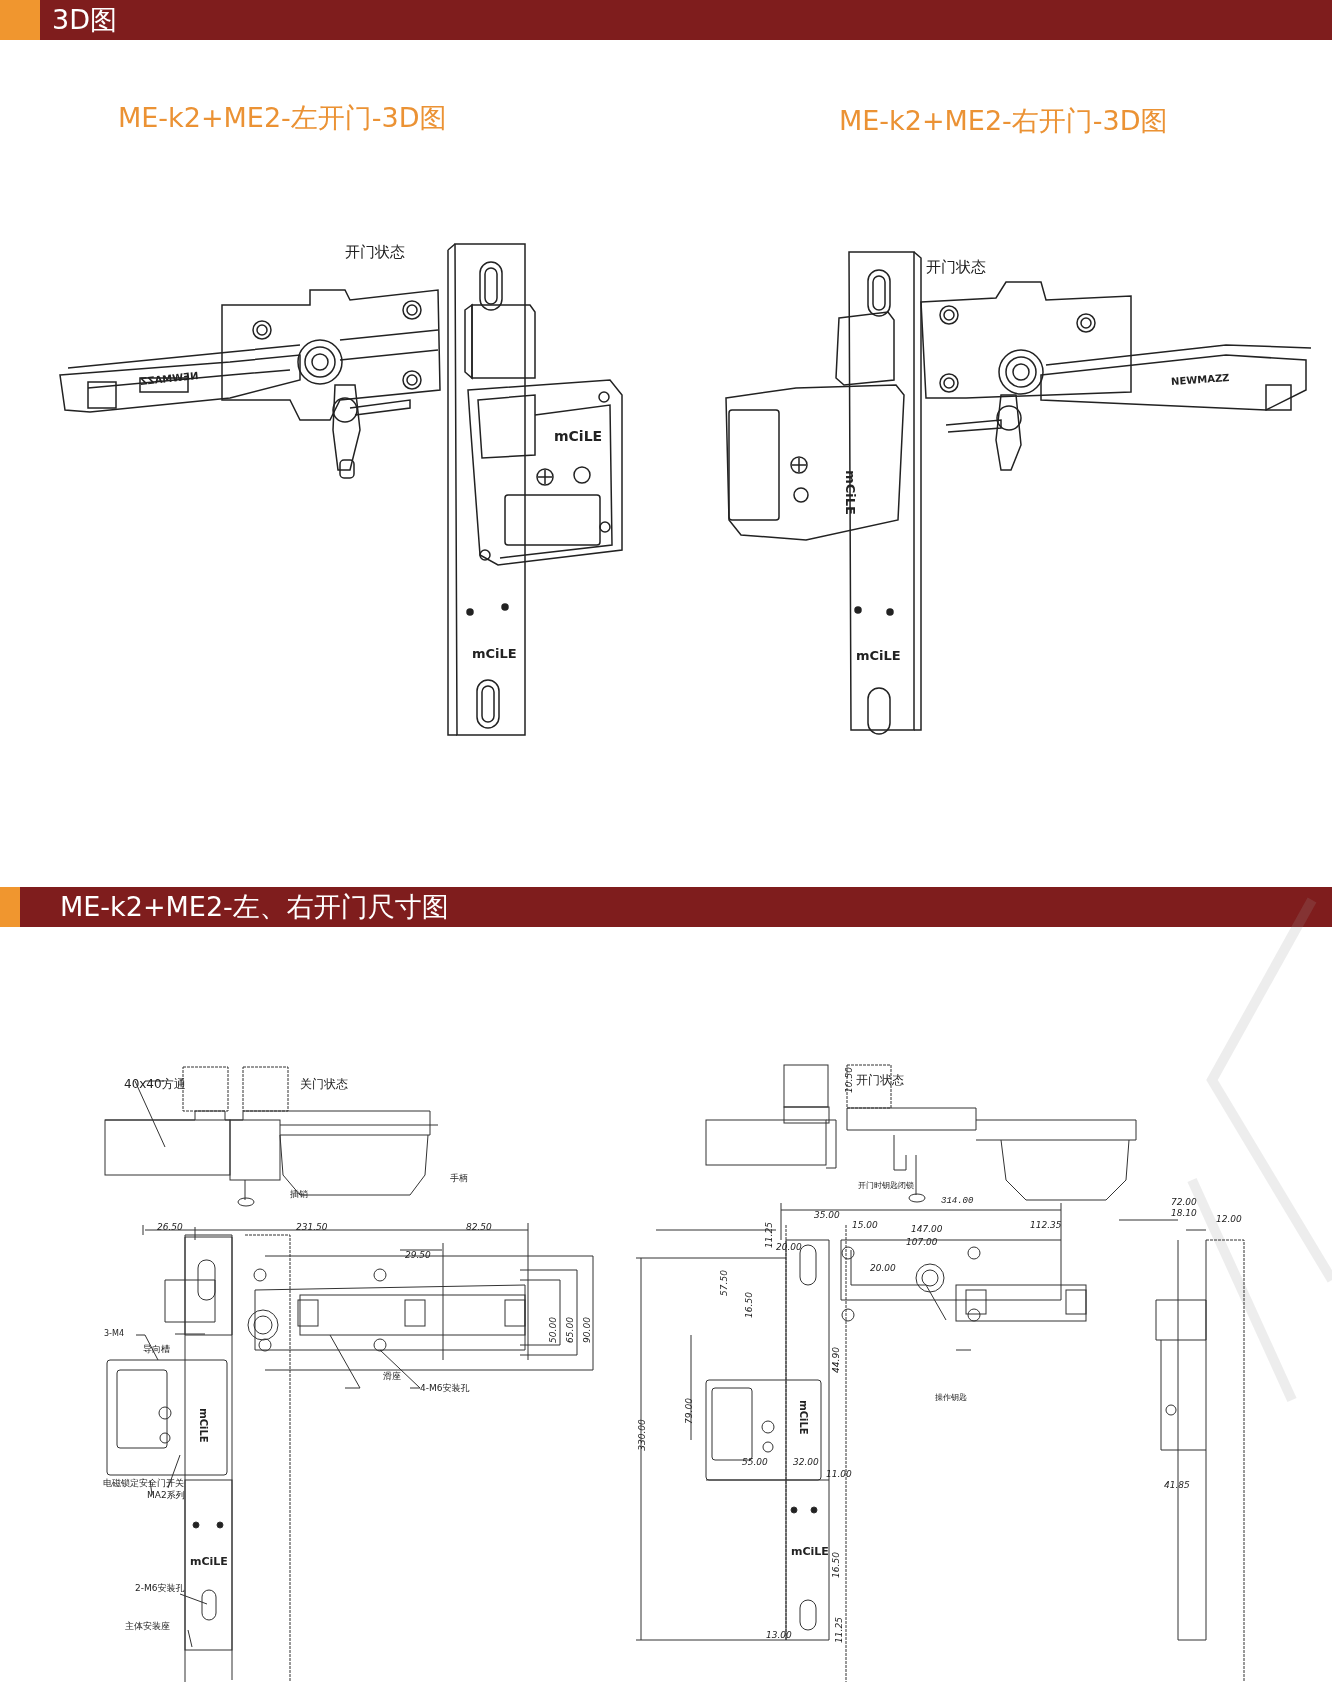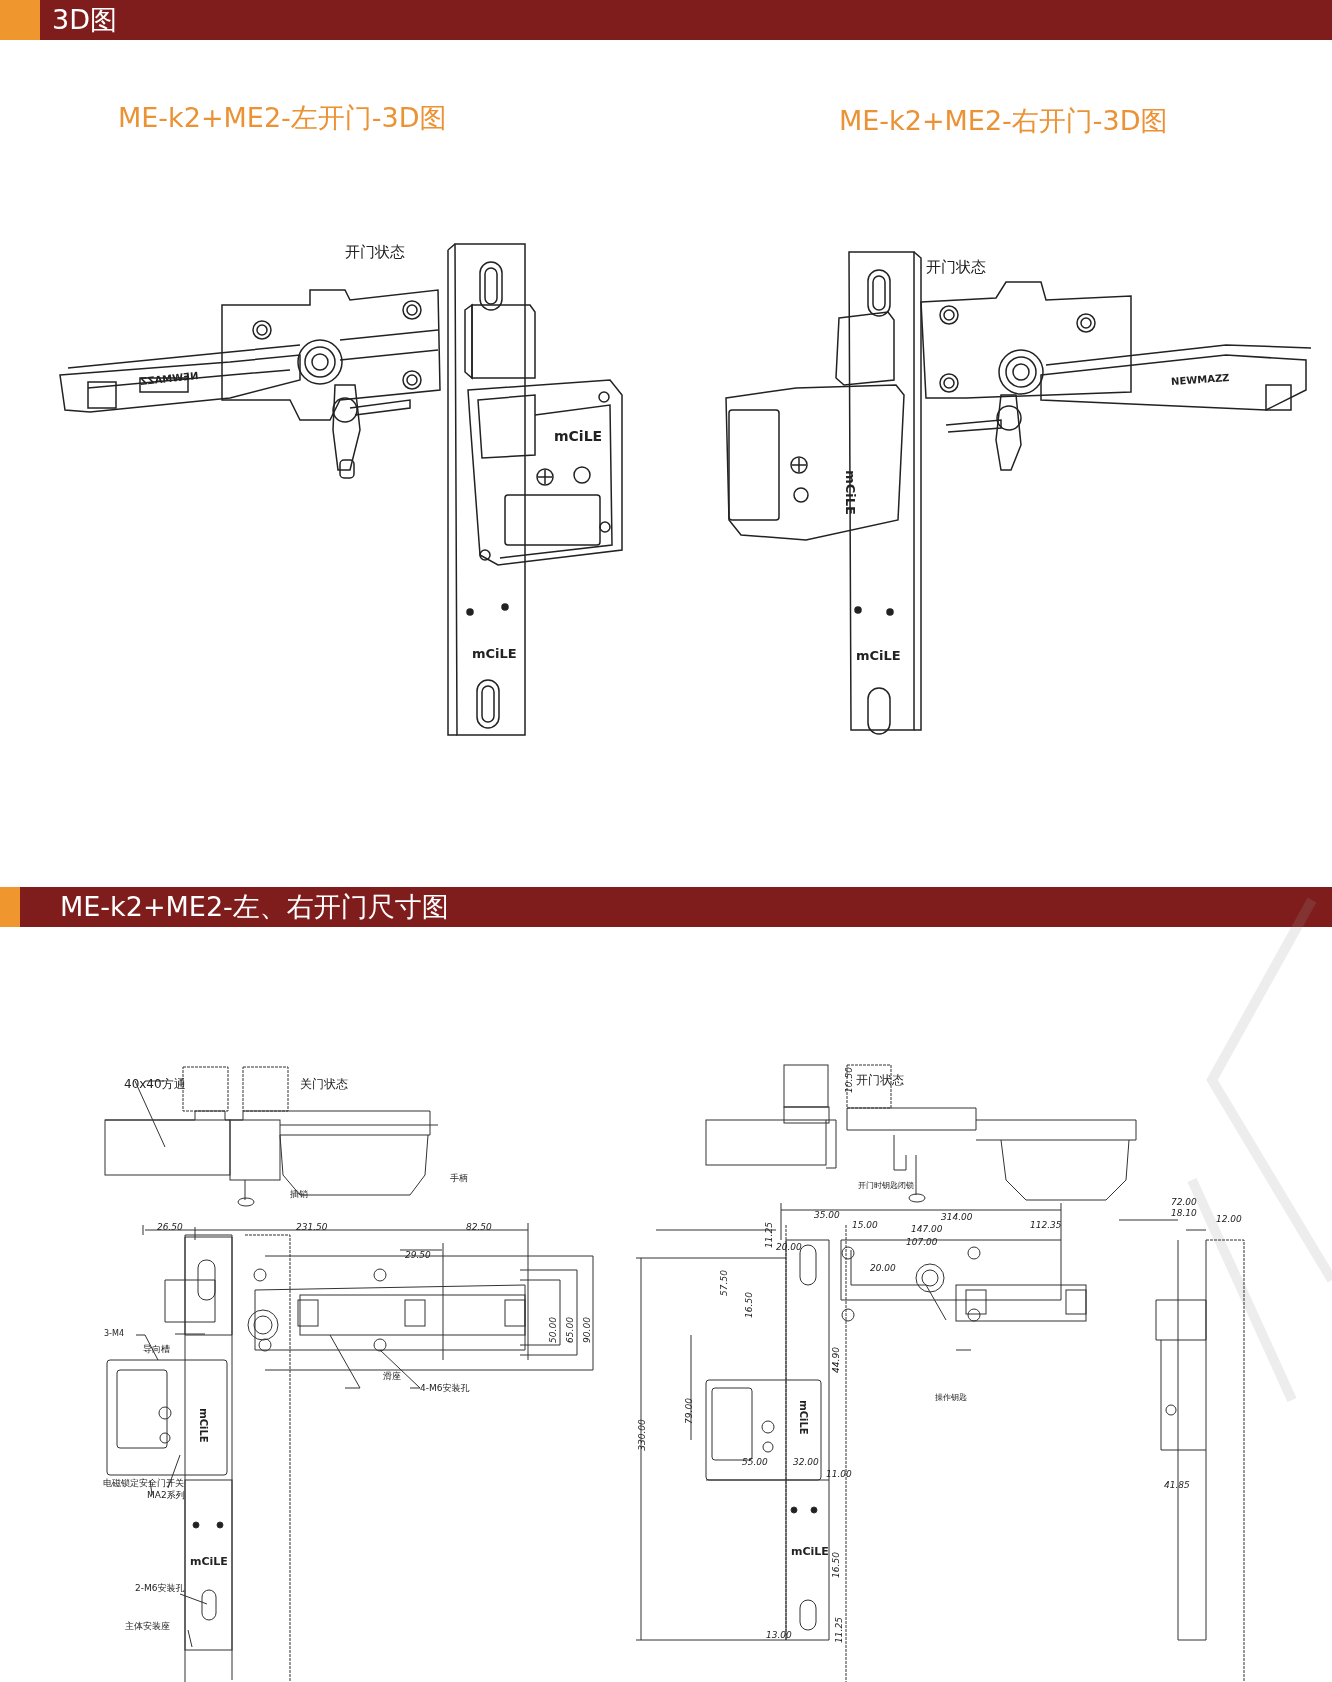--- a/index.html
+++ b/index.html
@@ -262,21 +262,21 @@
     <path d="M-25 318 L-25 700 M-30 318 L120 318 M-30 700 L120 700"></path>
     <path d="M25 395 L25 500"></path>
     <path d="M40 540 L125 540 M125 540 L163 540"></path>
     <path d="M-10 290 L110 290"></path>
     <path d="M185 310 L185 345 L260 345 L280 380 M290 410 L305 410"></path>
   </svg>
   <div class="lbl" style="left:190px;top:132px;font-size:12px;">开门状态</div>
   <div class="sm" style="left:170px;top:135px;transform:rotate(-90deg);">10.50</div>
   <div class="lbl" style="left:192px;top:240px;font-size:8px;">开门时钥匙闭锁</div>
 
-  <div class="sm" style="left:275px;top:272px;">314.00</div>
+  <div class="sm" style="left:275px;top:256px;font-family:Liberation Mono, monospace;">314.00</div>
   <div class="sm" style="left:148px;top:270px;">35.00</div>
   <div class="sm" style="left:186px;top:280px;">15.00</div>
   <div class="sm" style="left:245px;top:284px;">147.00</div>
   <div class="sm" style="left:364px;top:280px;">112.35</div>
   <div class="sm" style="left:240px;top:297px;">107.00</div>
   <div class="sm" style="left:110px;top:302px;">20.00</div>
   <div class="sm" style="left:204px;top:323px;">20.00</div>
   <div class="sm" style="left:90px;top:290px;transform:rotate(-90deg);">11.25</div>
   <div class="sm" style="left:45px;top:338px;transform:rotate(-90deg);">57.50</div>
   <div class="sm" style="left:70px;top:360px;transform:rotate(-90deg);">16.50</div>

